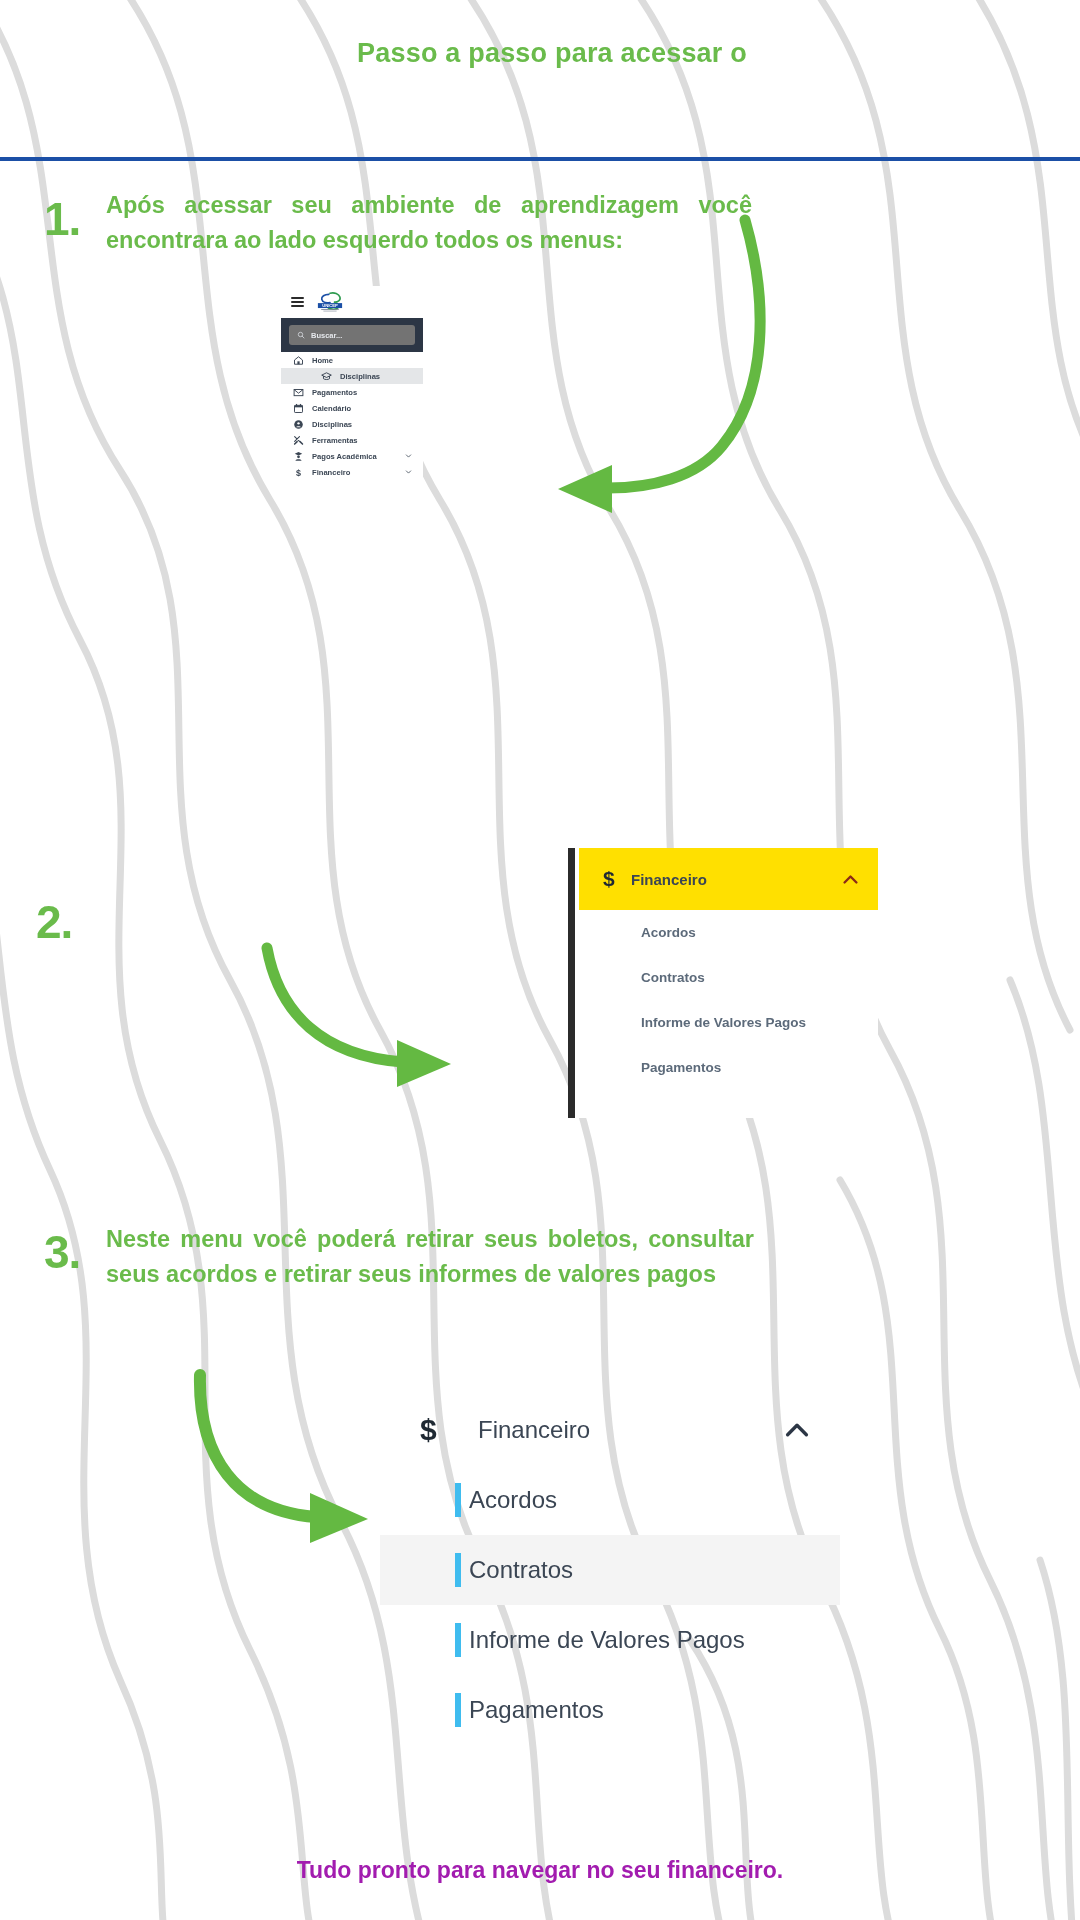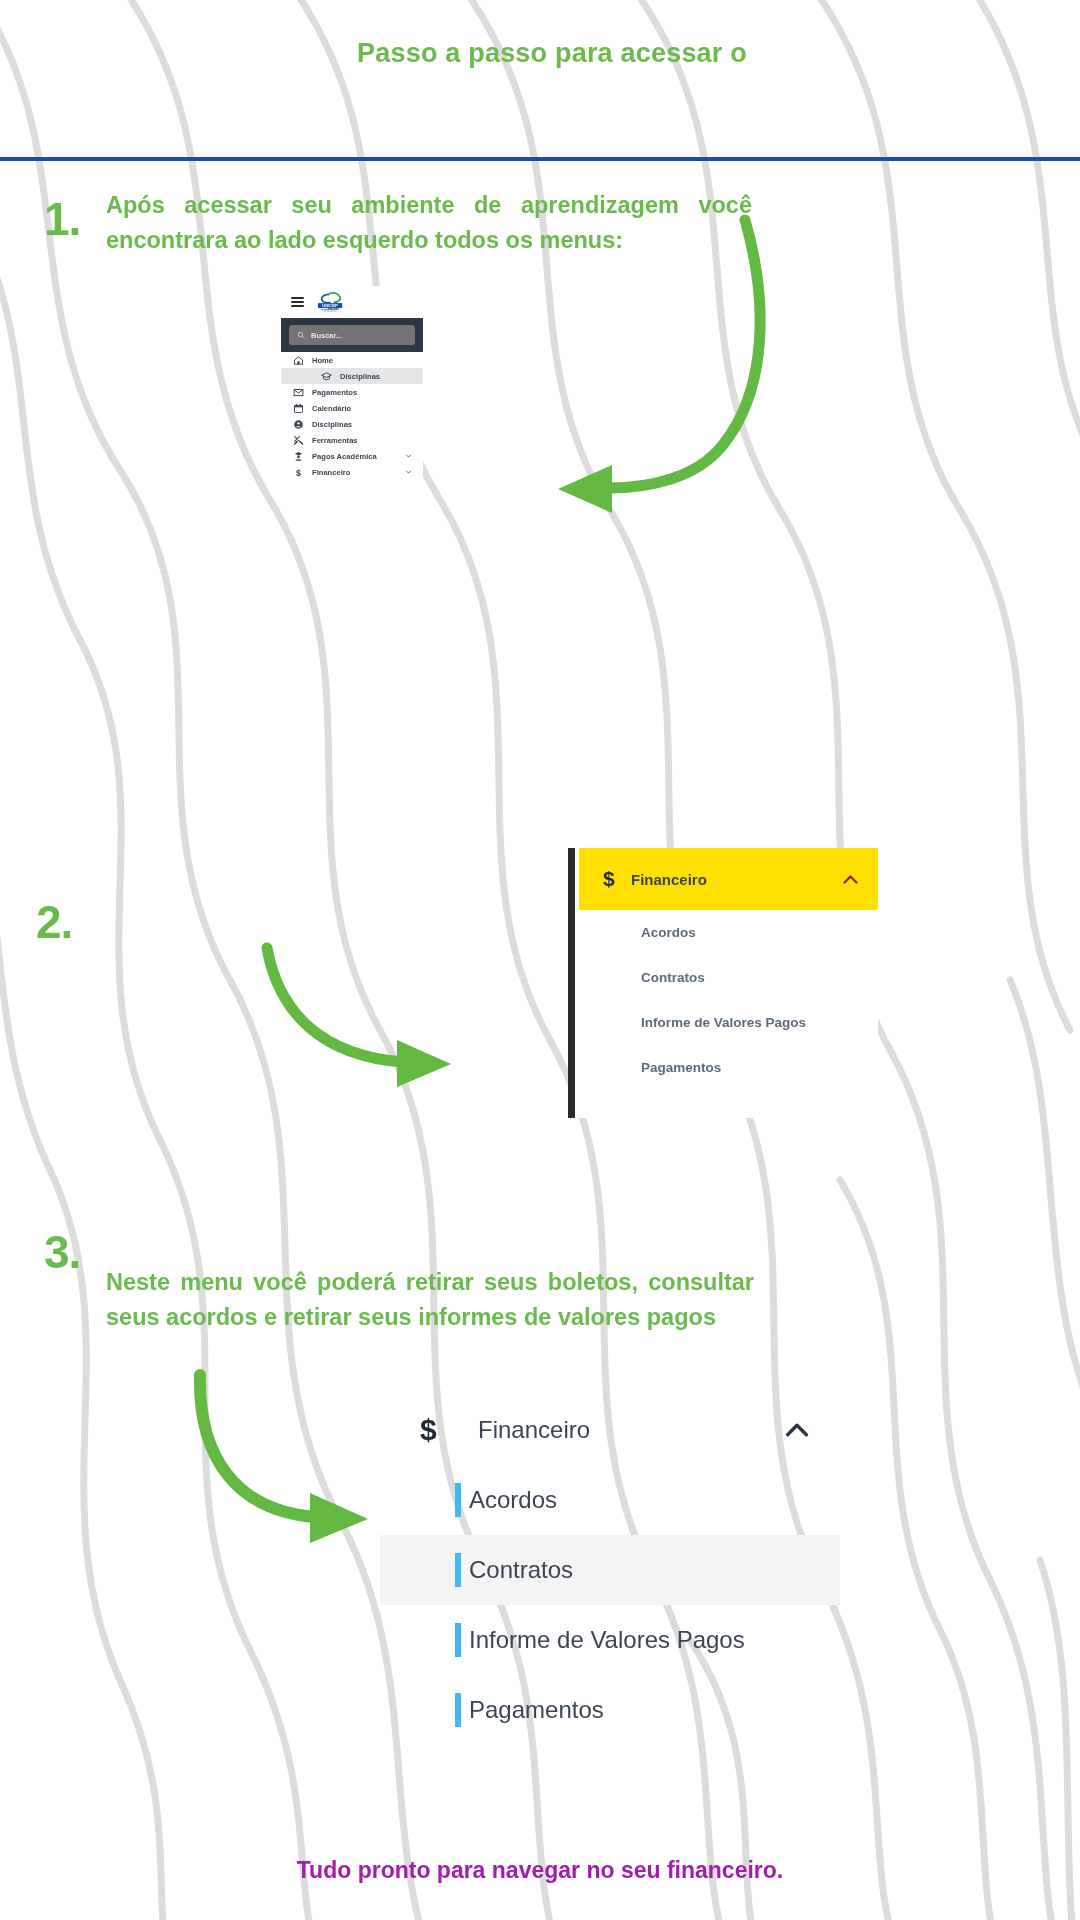--- a/index.html
+++ b/index.html
@@ -85,21 +85,21 @@
   }
 
   #step1-num { left: 44px;  top: 192px; }
   #step1-text { left: 106px; top: 188px; width: 646px; }
 
   #step2-num { left: 36px;  top: 895px; } 
 
   #step2-body { left: 106px; top: 722px; width: 350px; }
 
   #step3-num { left: 44px;  top: 1225px; }
-  #step3-text { left: 106px; top: 1222px; width: 648px; margin-top: 43px; }
+  #step3-text { left: 106px; top: 1222px; width: 648px; }
 
   .footer-text {
     position: absolute;
     left: 0;
     top: 1857px;
     width: 1080px;
     text-align: center;
     color: #a21caf;
     font-size: 23px;
     font-weight: bold;

